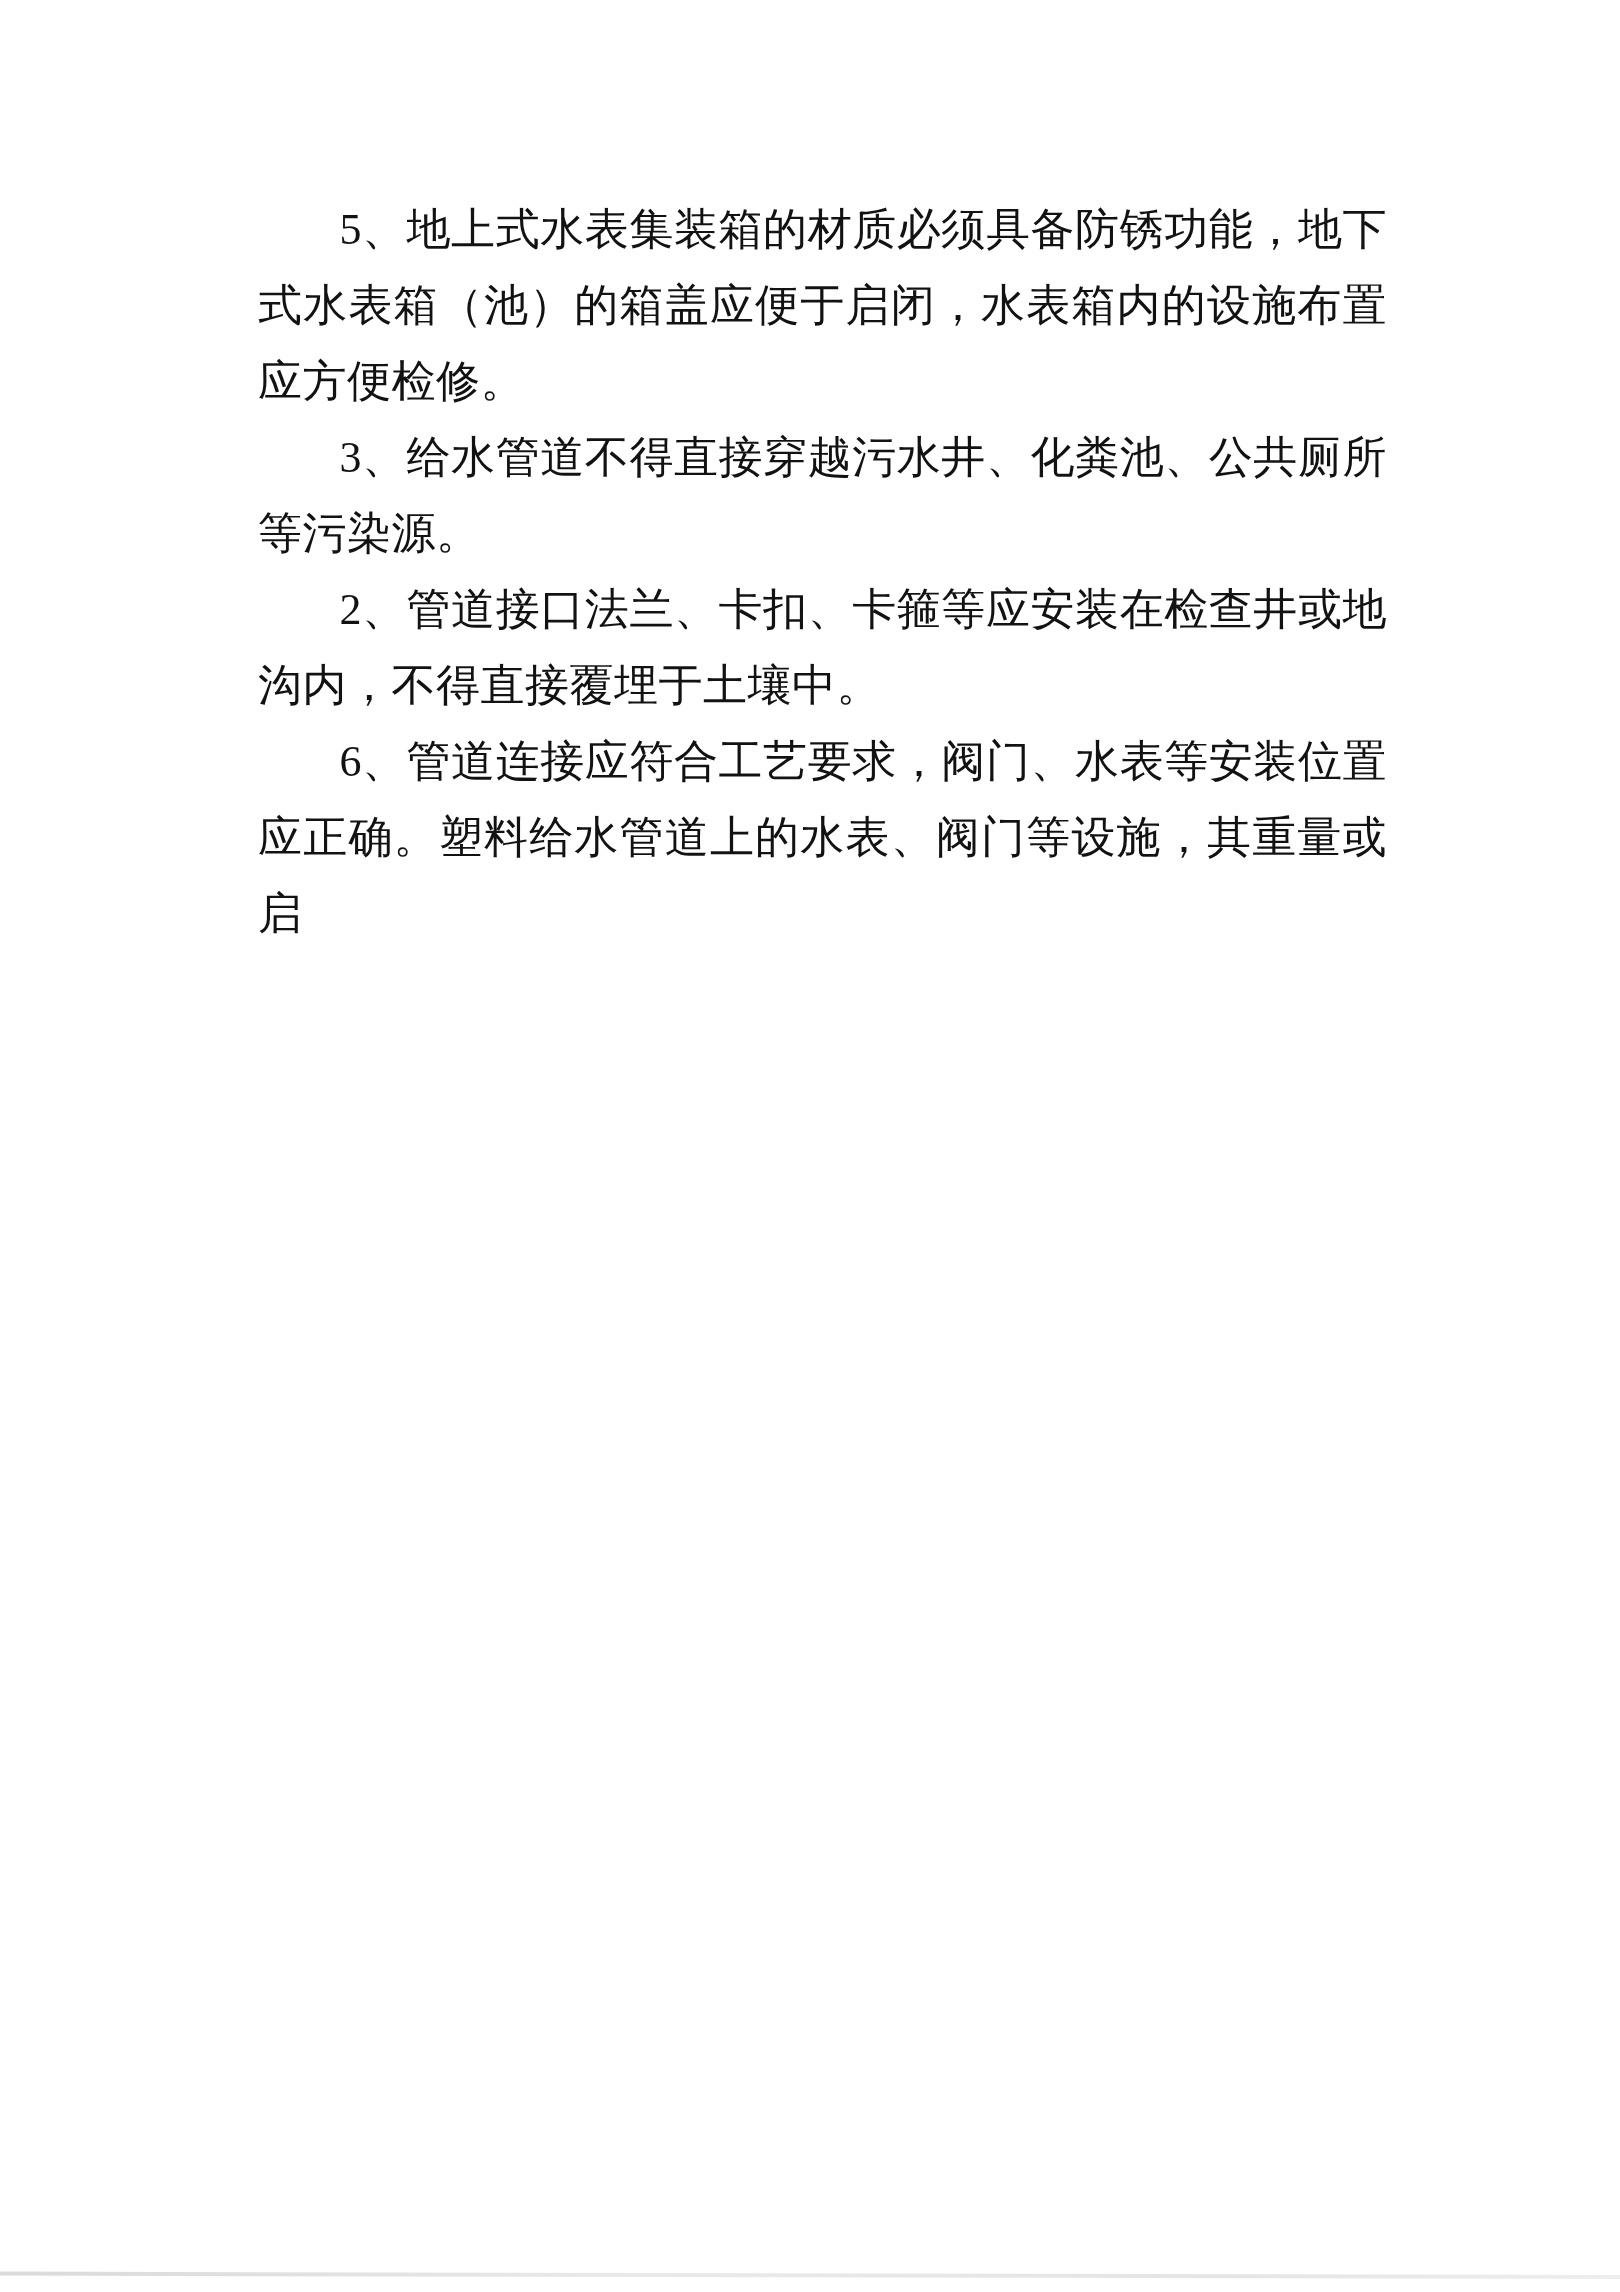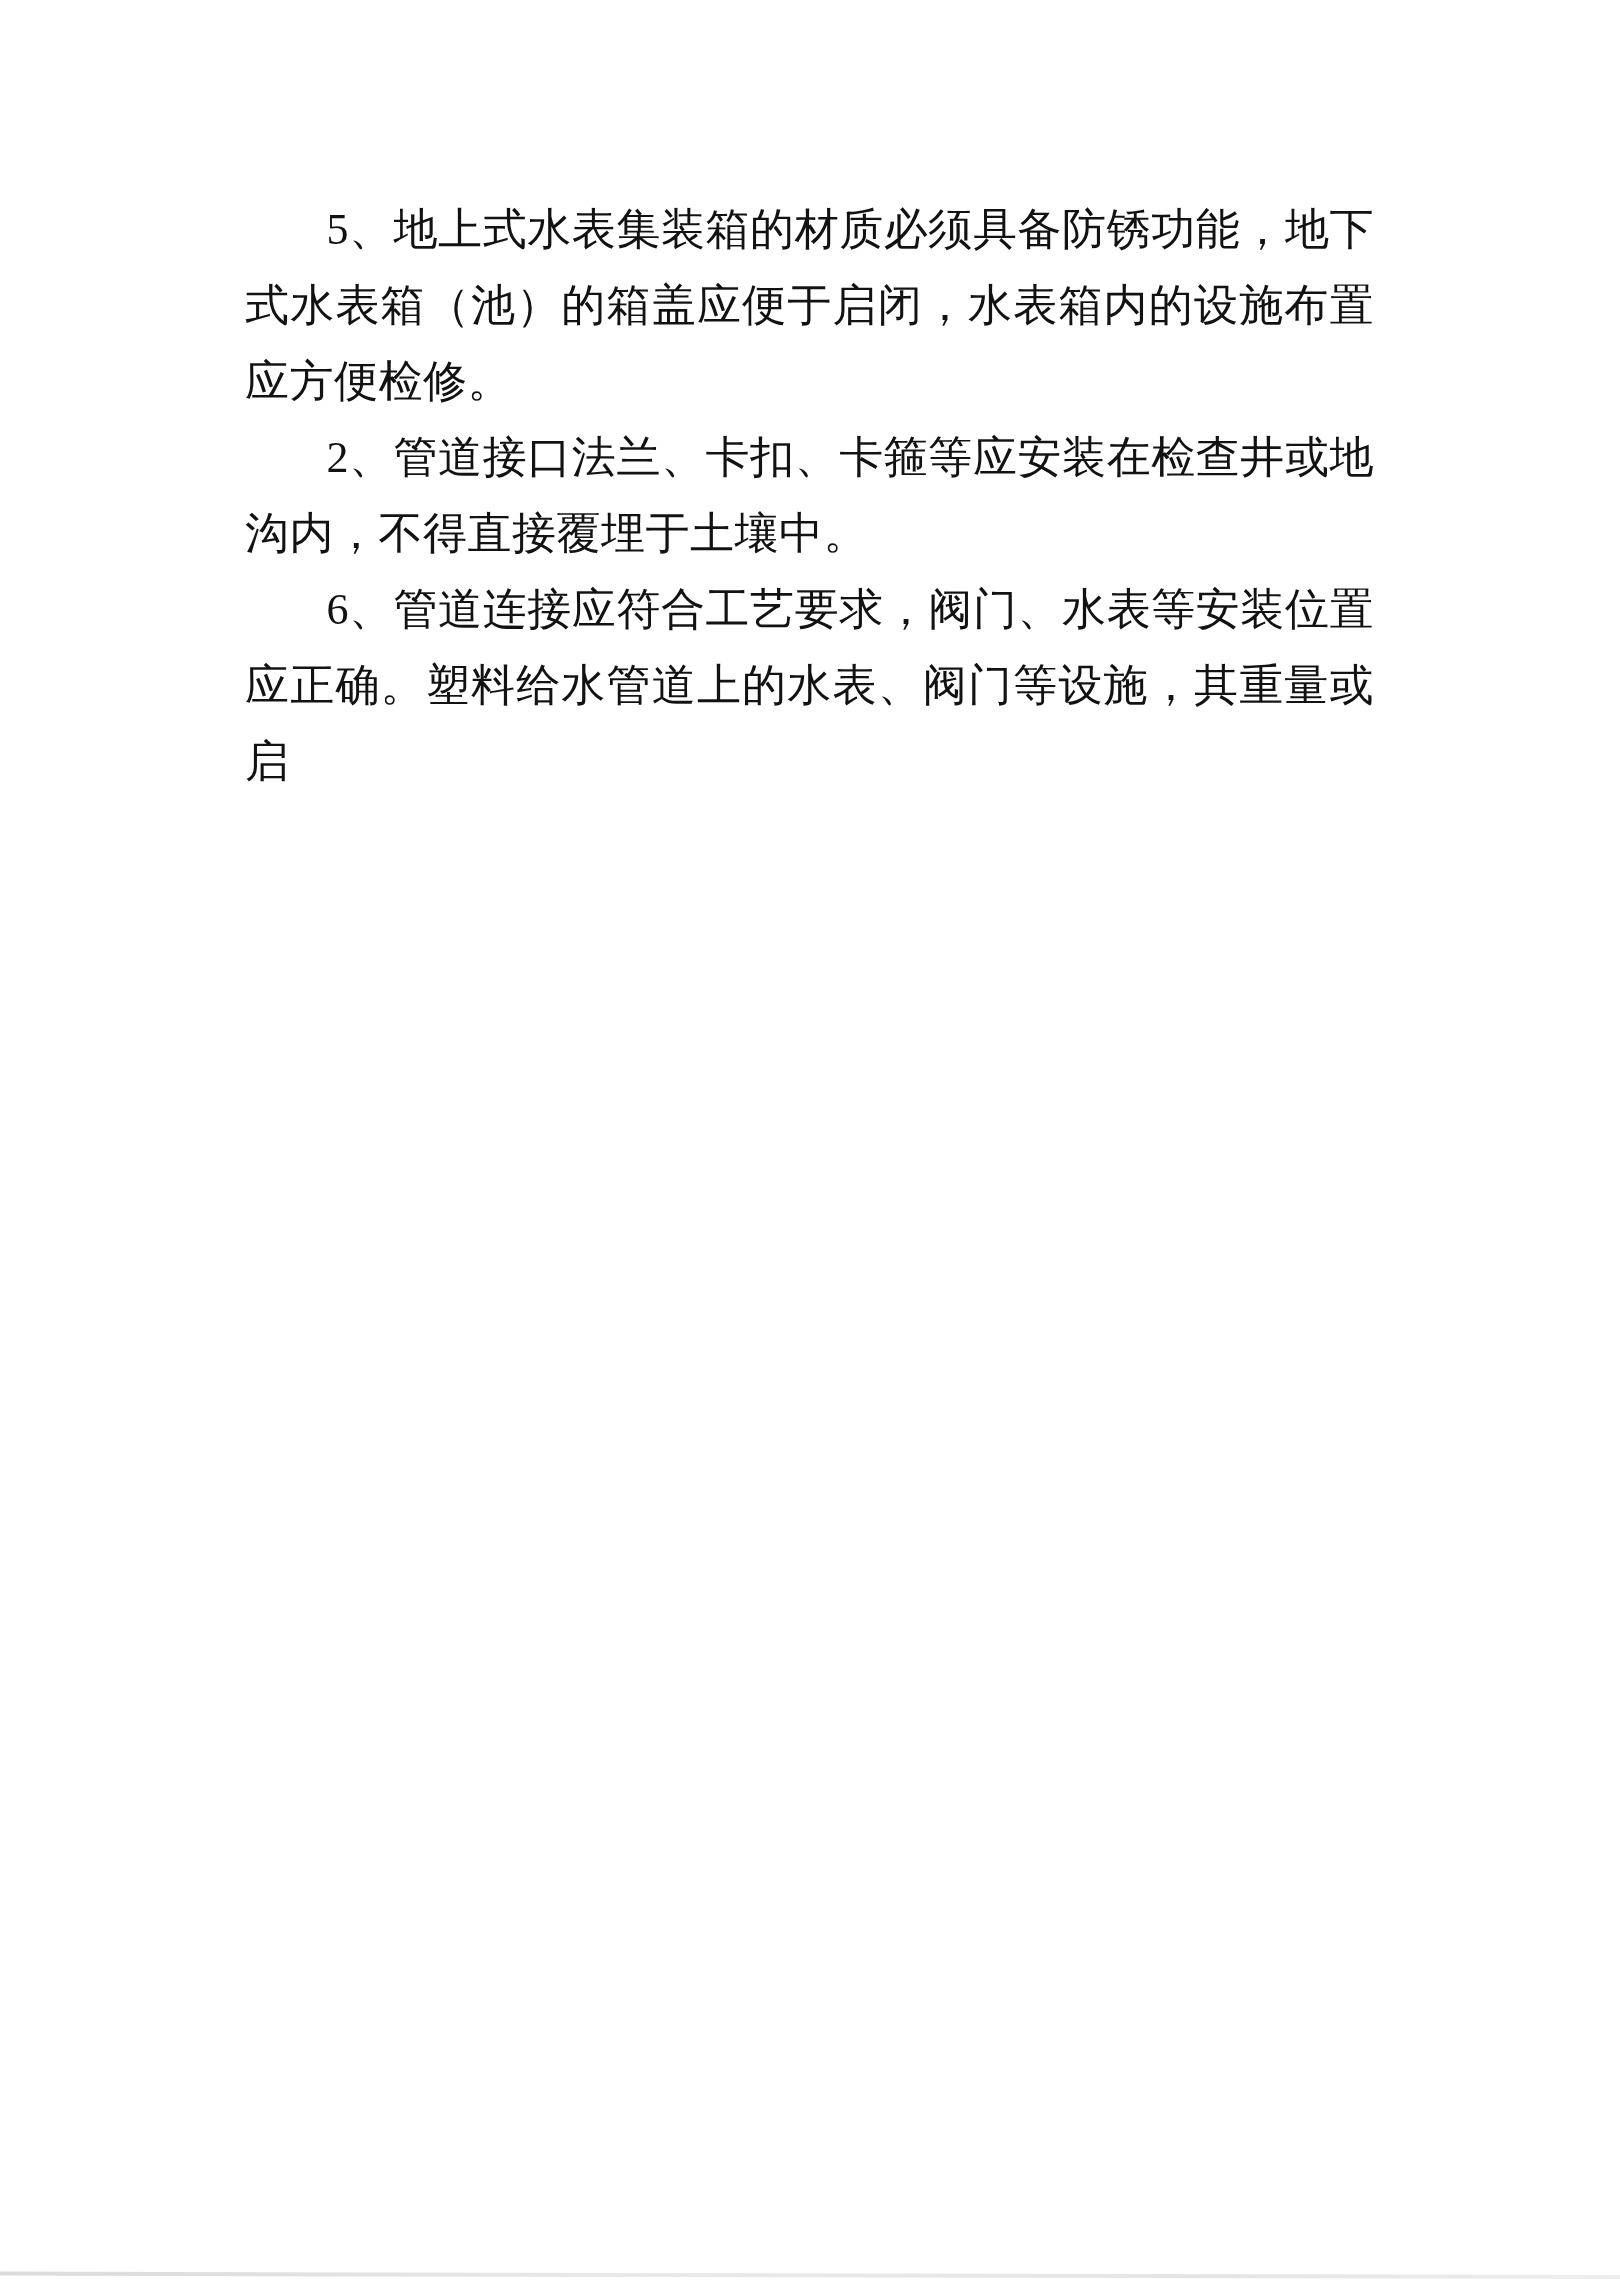--- a/index.html
+++ b/index.html
@@ -19,21 +19,21 @@
     
     .page {
       position: absolute;
       inset: 0;
       background: #ffffff;
     }
 
     
     .text-block {
       position: absolute;
-      left: 245px;
+      left: 258px;
       top: 192px;
       width: 1129px;
       color: #121212;
       font-size: 44px;
       line-height: 76px;
       text-align: justify;
       text-justify: inter-character;
       font-weight: 500;
     }
     .text-block p {
@@ -57,20 +57,21 @@
       opacity: 0.9;
     }
   </style>
 </head>
 <body>
 
 <div class="page">
 
   <div class="text-block">
     <p>5、地上式水表集装箱的材质必须具备防锈功能，地下式水表箱（池）的箱盖应便于启闭，水表箱内的设施布置应方便检修。</p>
+    <p>3、给水管道不得直接穿越污水井、化粪池、公共厕所等污染源。</p>
     <p>2、管道接口法兰、卡扣、卡箍等应安装在检查井或地沟内，不得直接覆埋于土壤中。</p>
     <p>6、管道连接应符合工艺要求，阀门、水表等安装位置应正确。塑料给水管道上的水表、阀门等设施，其重量或启</p>
   </div>
 
   <div class="scan-edge"></div>
 
 </div>
 
 
 </body></html>

